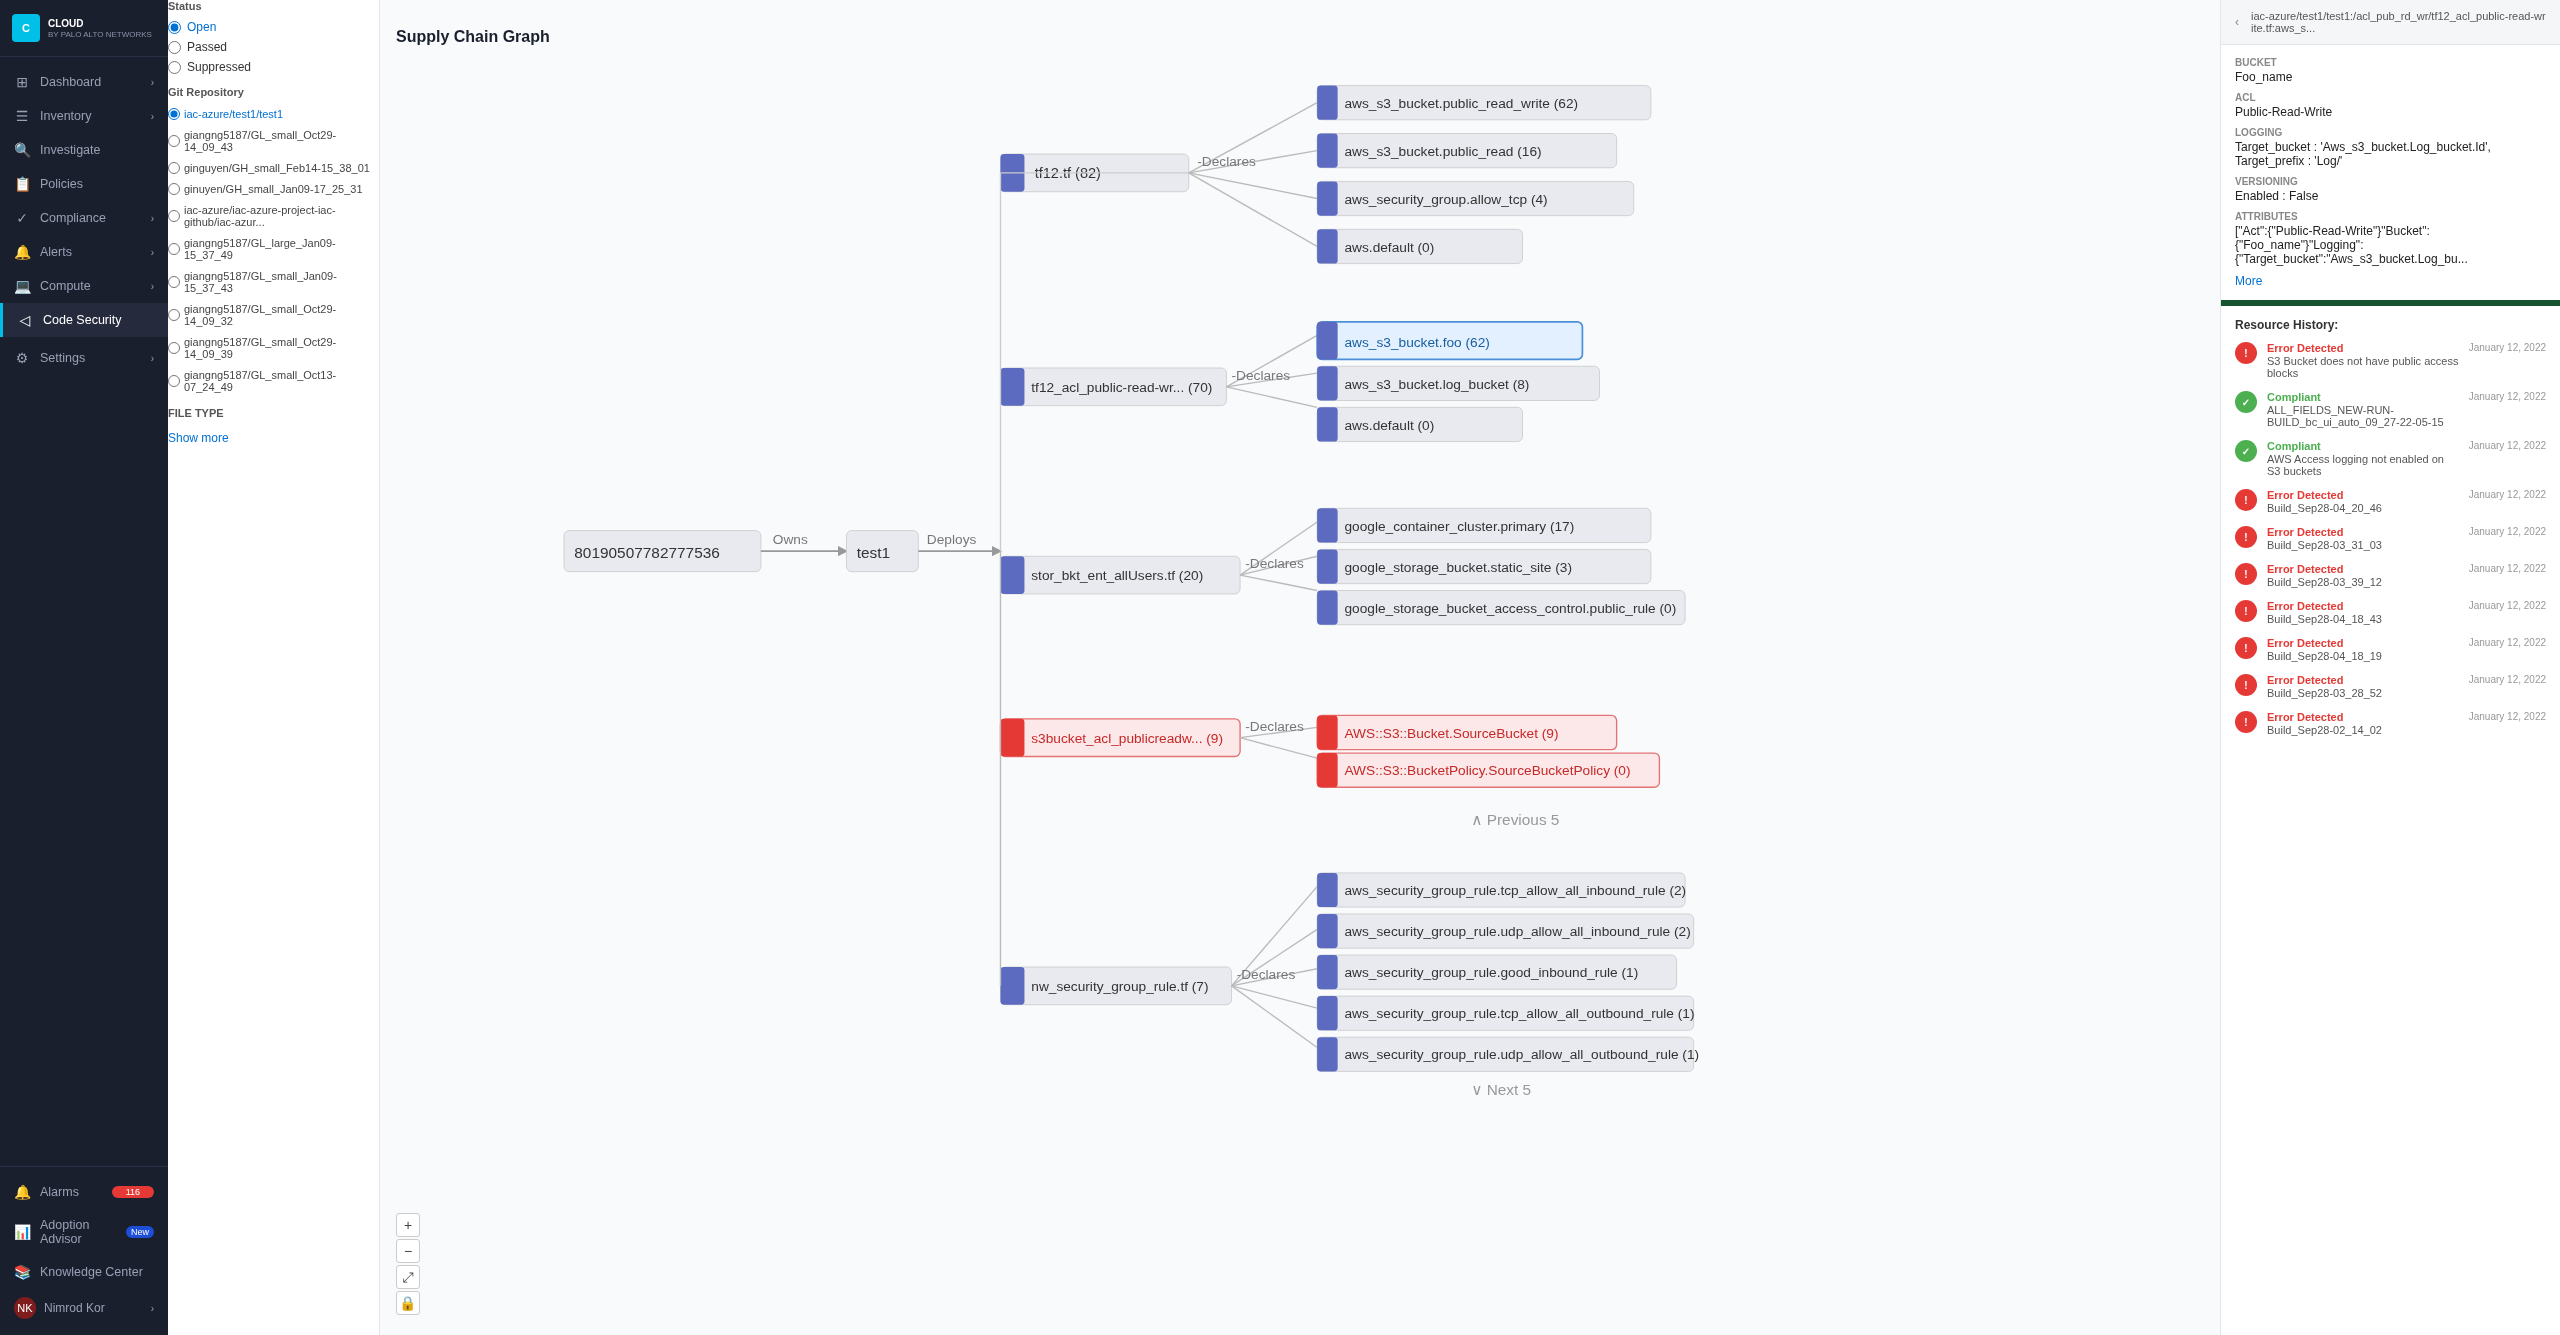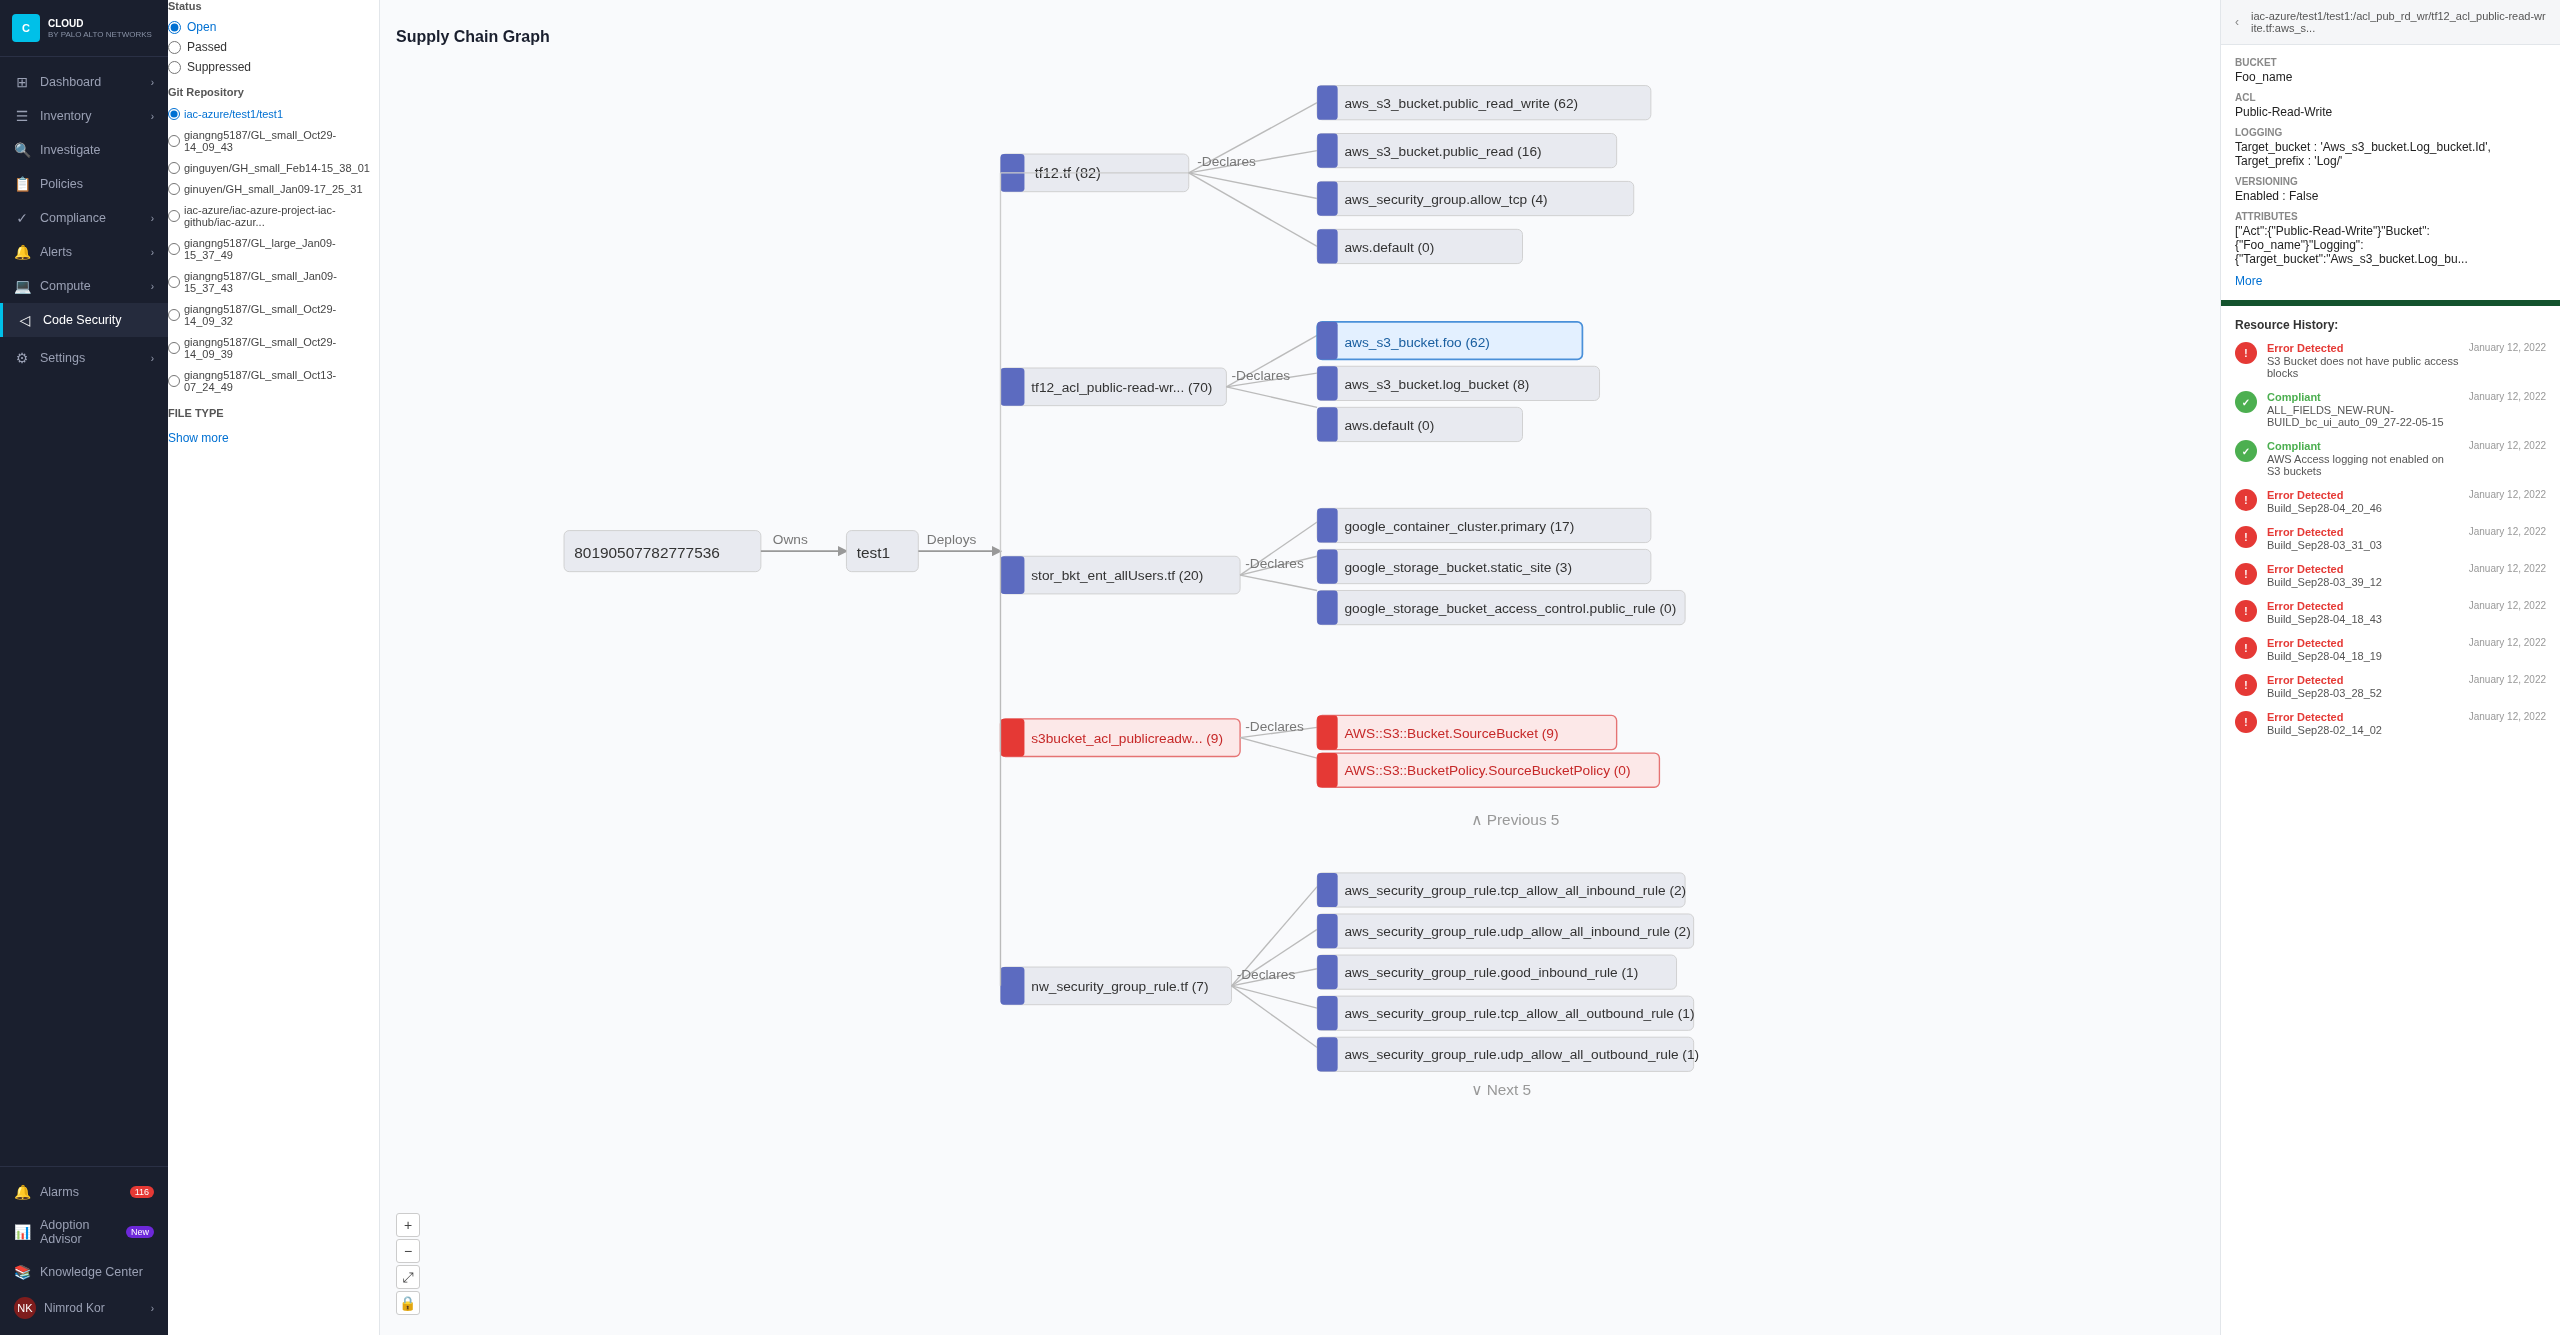--- a/index.html
+++ b/index.html
@@ -39,21 +39,21 @@
       cursor: pointer;
       font-size: 12.5px;
       position: relative;
     }
     .nav-item.active { background: #252b3d; color: #fff; }
     .nav-item.active::left { border-left: 3px solid #00c0e8; }
     .nav-item .nav-icon { width: 16px; text-align: center; font-size: 14px; flex-shrink: 0; }
     .nav-item .chevron { margin-left: auto; font-size: 10px; }
     .nav-item .badge {
       background: #e53935; color: white;
-      font-size: 9px; padding: 1px 5px;
+      font-size: 9px; padding: 1px 14px;
       border-radius: 10px; margin-left: auto;
     }
 
     .nav-bottom { border-top: 1px solid #2a3045; padding: 8px 0; }
     .user-row { display: flex; align-items: center; gap: 8px; padding: 8px 14px; color: #9aa0b4; font-size: 12px; }
     .user-avatar { width: 22px; height: 22px; background: #7f1d1d; border-radius: 50%; display: flex; align-items: center; justify-content: center; font-size: 11px; color: white; flex-shrink: 0; }
 
     
     #filter-panel {
       width: 212px;
@@ -238,21 +238,21 @@
 
   <div class="nav-bottom">
     <div class="nav-item">
       <span class="nav-icon">🔔</span>
       <span>Alarms</span>
       <span class="badge">116</span>
     </div>
     <div class="nav-item">
       <span class="nav-icon">📊</span>
       <span>Adoption Advisor</span>
-      <span style="background:#6d28d9; color:white; font-size:9px; padding:1px 5px; border-radius:8px; margin-left:4px;">New</span>
+      <span style="background:#1d4ed8; color:white; font-size:9px; padding:1px 5px; border-radius:8px; margin-left:4px;">New</span>
     </div>
     <div class="nav-item">
       <span class="nav-icon">📚</span>
       <span>Knowledge Center</span>
     </div>
     <div class="user-row">
       <div class="user-avatar">NK</div>
       <span>Nimrod Kor</span>
       <span style="margin-left:auto; font-size:10px;">›</span>
     </div>

